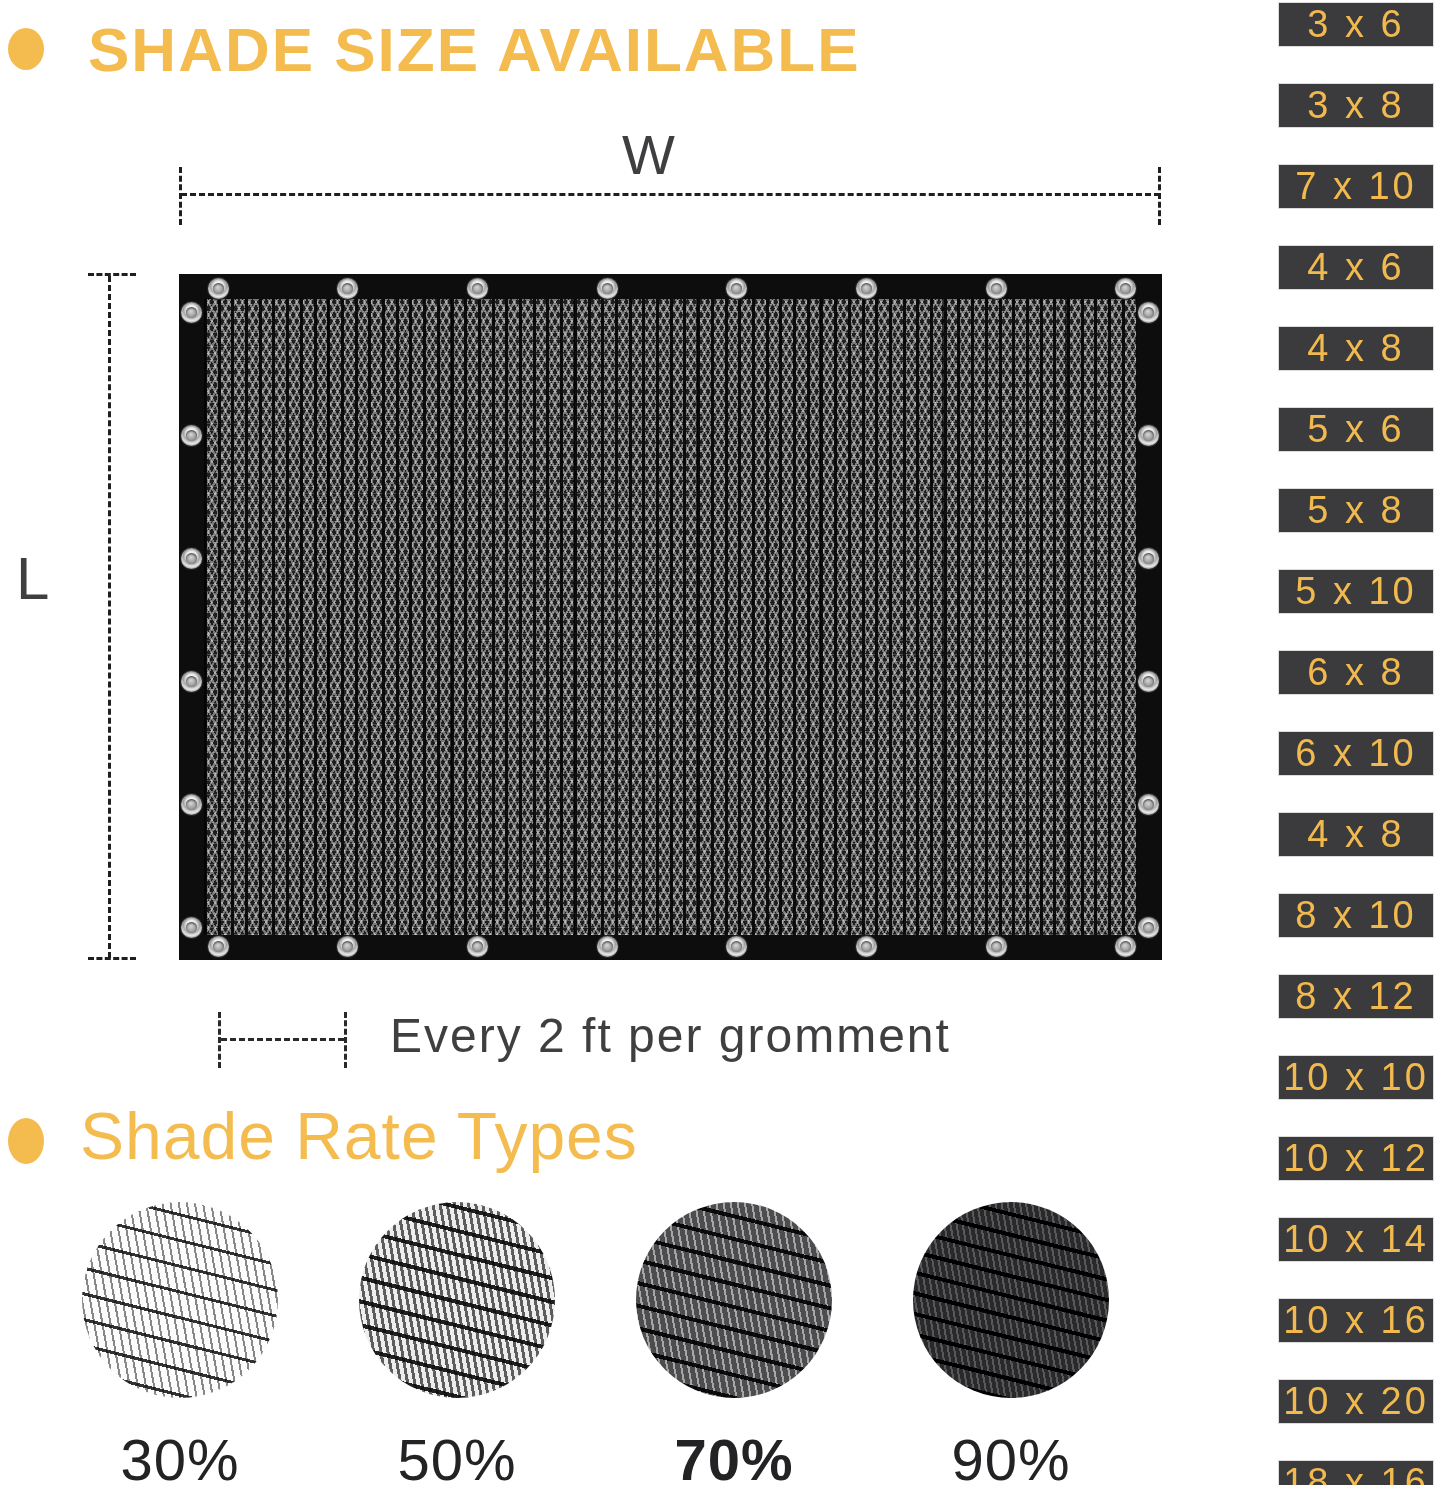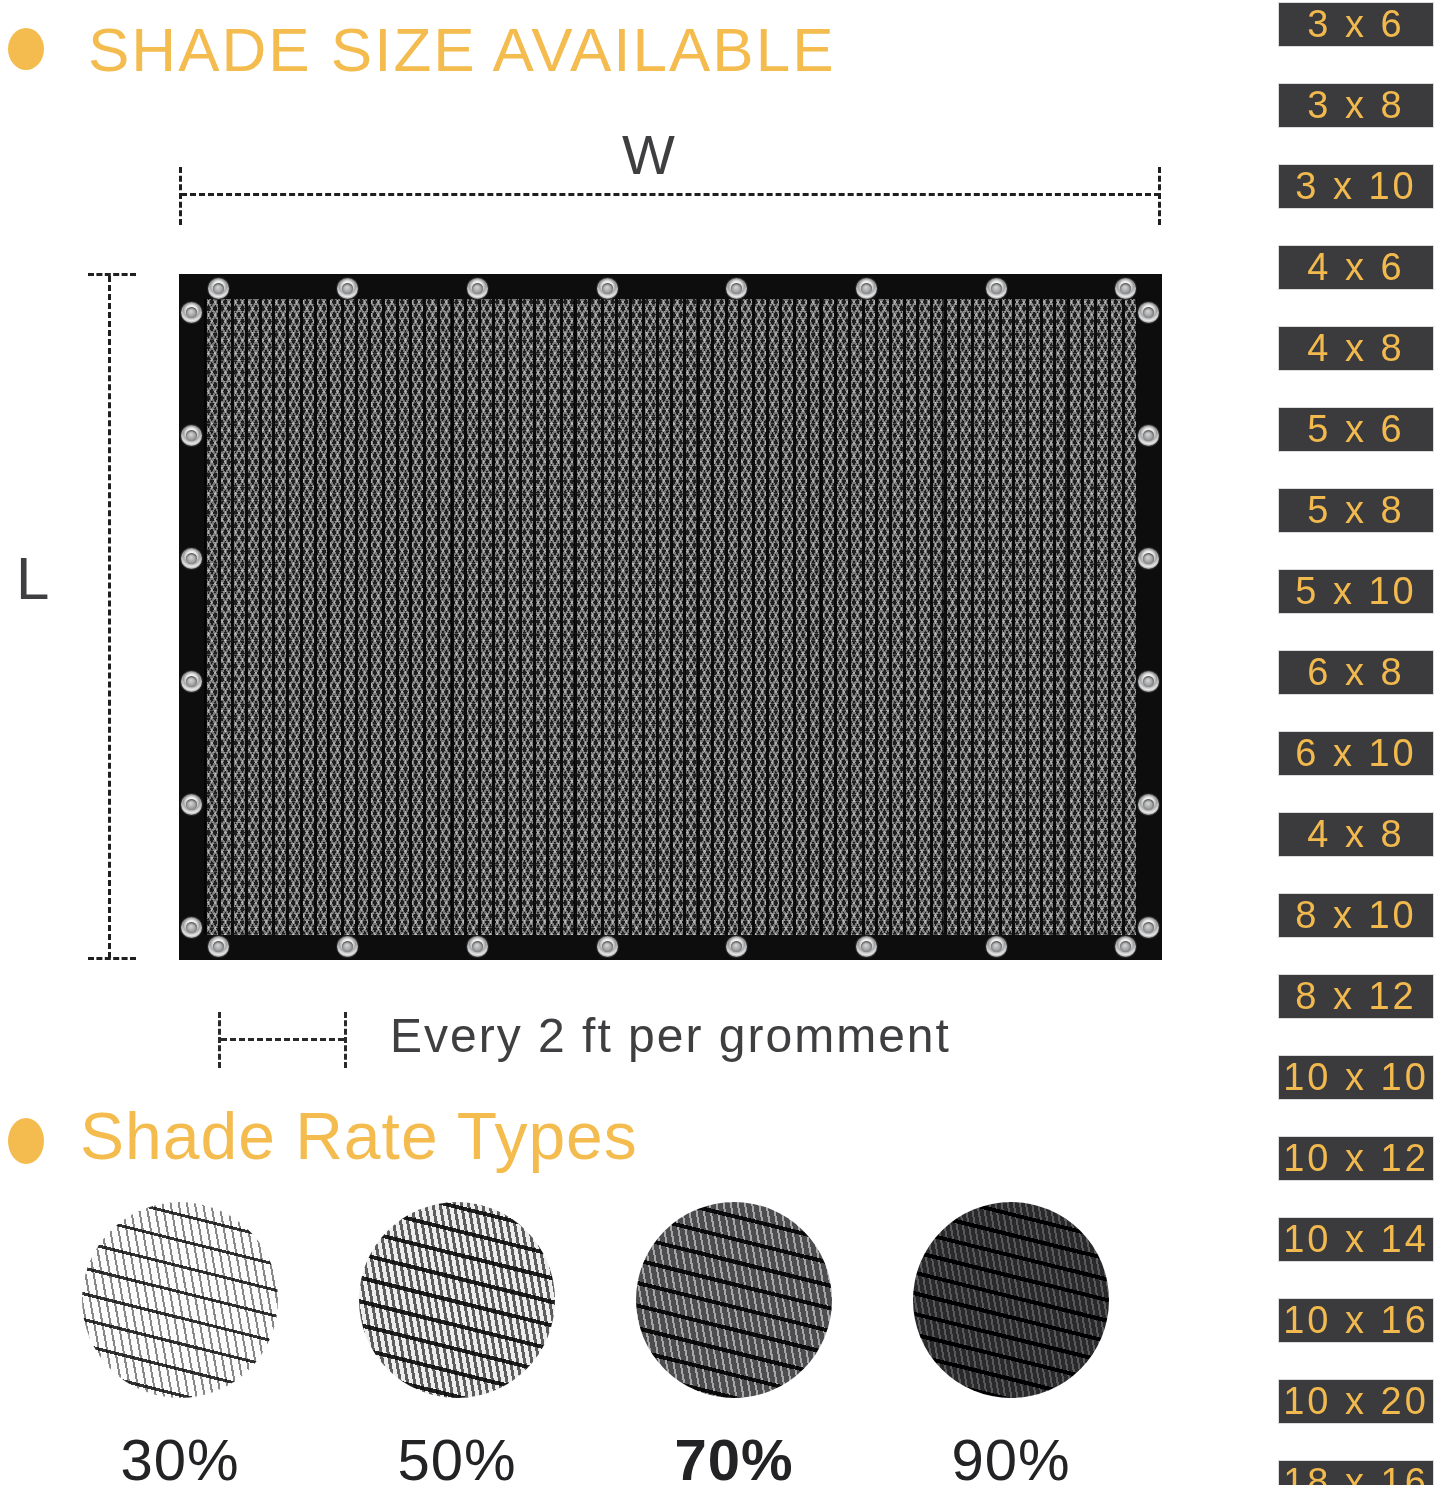--- a/index.html
+++ b/index.html
@@ -2,21 +2,21 @@
 <html><head>
 <meta charset="utf-8">
 <style>
   html,body{margin:0;padding:0;background:#fff;}
   .canvas{position:relative;width:1445px;height:1485px;background:#fff;overflow:hidden;
           font-family:"Liberation Sans",sans-serif;}
 
   
   .bullet{position:absolute;background:#F4BC4F;border-radius:50%;}
   .bullet-1{left:8px;top:28px;width:36px;height:42px;}
-  .h1{position:absolute;left:88px;top:14px;font-size:62px;font-weight:normal;
+  .h1{position:absolute;left:88px;top:14px;font-size:62px;font-weight:bold;
       letter-spacing:2px;color:#F4BC4F;white-space:nowrap;}
   .bullet-2{left:8px;top:1118px;width:36px;height:46px;}
   .h2{position:absolute;left:80px;top:1098px;font-size:66px;font-weight:normal;
       letter-spacing:1px;color:#F4BC4F;white-space:nowrap;}
 
   
   .dim{color:#3F3F41;}
   .w-label{position:absolute;left:622px;top:122px;font-size:56px;font-weight:500;}
   .l-label{position:absolute;left:16px;top:544px;font-size:60px;font-weight:400;}
   .w-line{position:absolute;left:181px;top:193px;width:979px;height:0;
@@ -152,21 +152,21 @@
     <div class="rate-label">70%</div>
   </div>
   <div class="rate-item rate-90" style="left:913px;top:1202px;">
     <div class="rate-circle"></div>
     <div class="rate-label">90%</div>
   </div>
 
   <div class="size-col">
       <div class="size-box">3 x 6</div>
       <div class="size-box">3 x 8</div>
-      <div class="size-box">3 x 10</div>
+      <div class="size-box">7 x 10</div>
       <div class="size-box">4 x 6</div>
       <div class="size-box">4 x 8</div>
       <div class="size-box">5 x 6</div>
       <div class="size-box">5 x 8</div>
       <div class="size-box">5 x 10</div>
       <div class="size-box">6 x 8</div>
       <div class="size-box">6 x 10</div>
       <div class="size-box">4 x 8</div>
       <div class="size-box">8 x 10</div>
       <div class="size-box">8 x 12</div>

